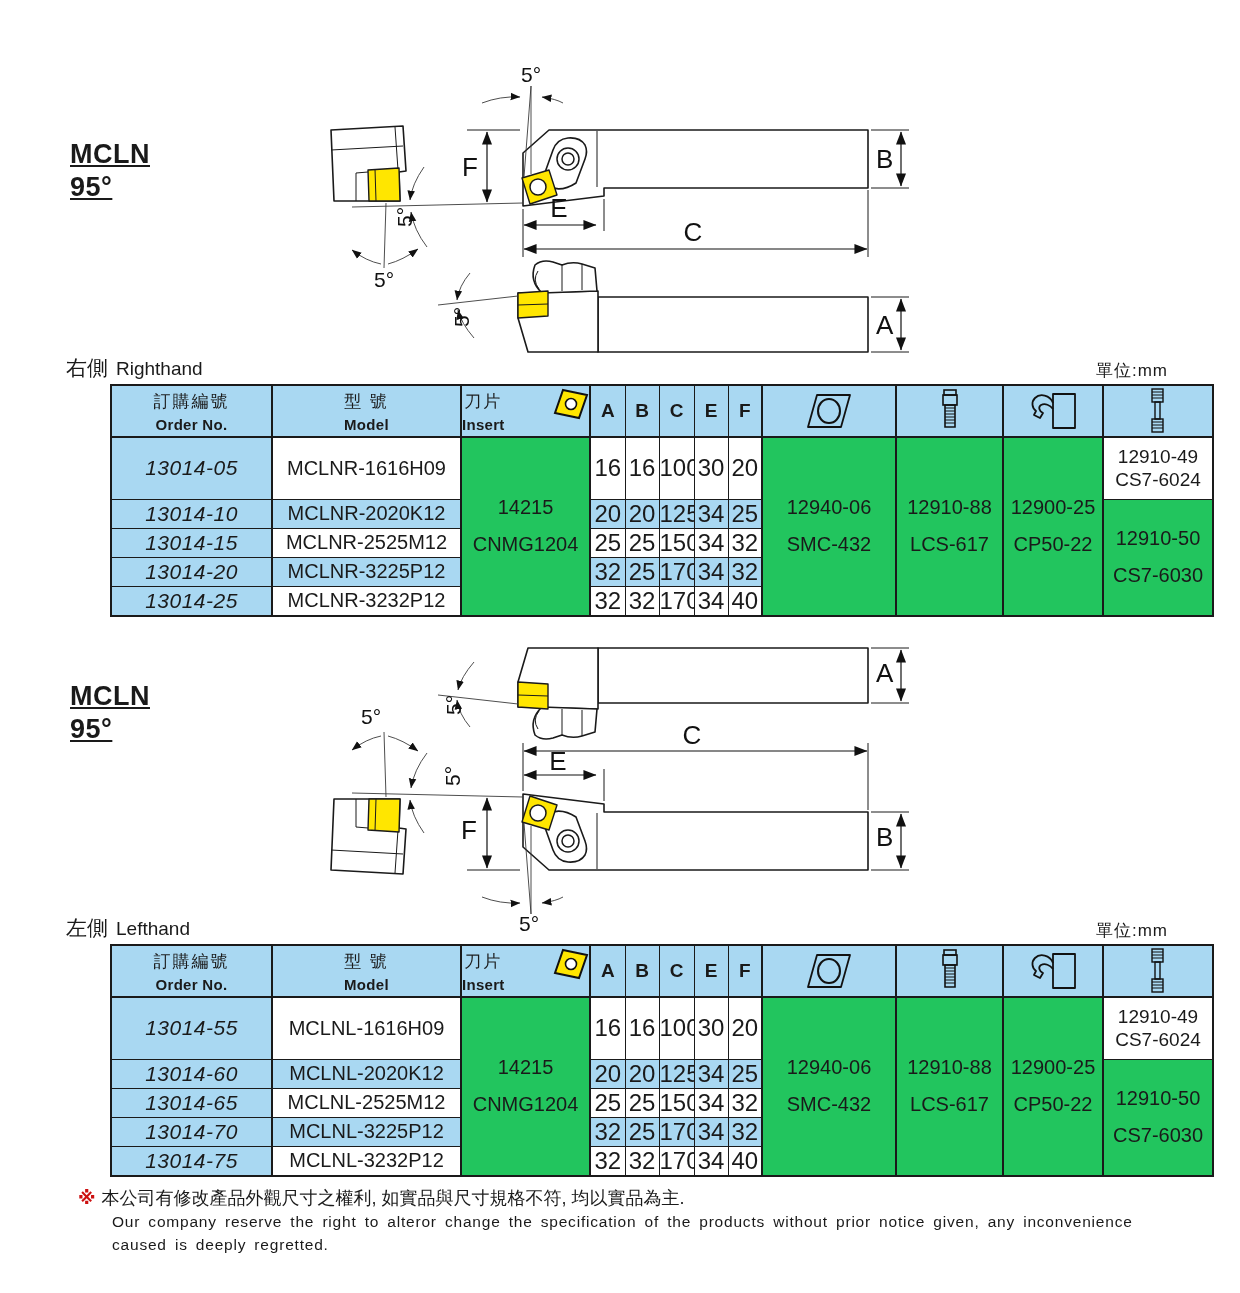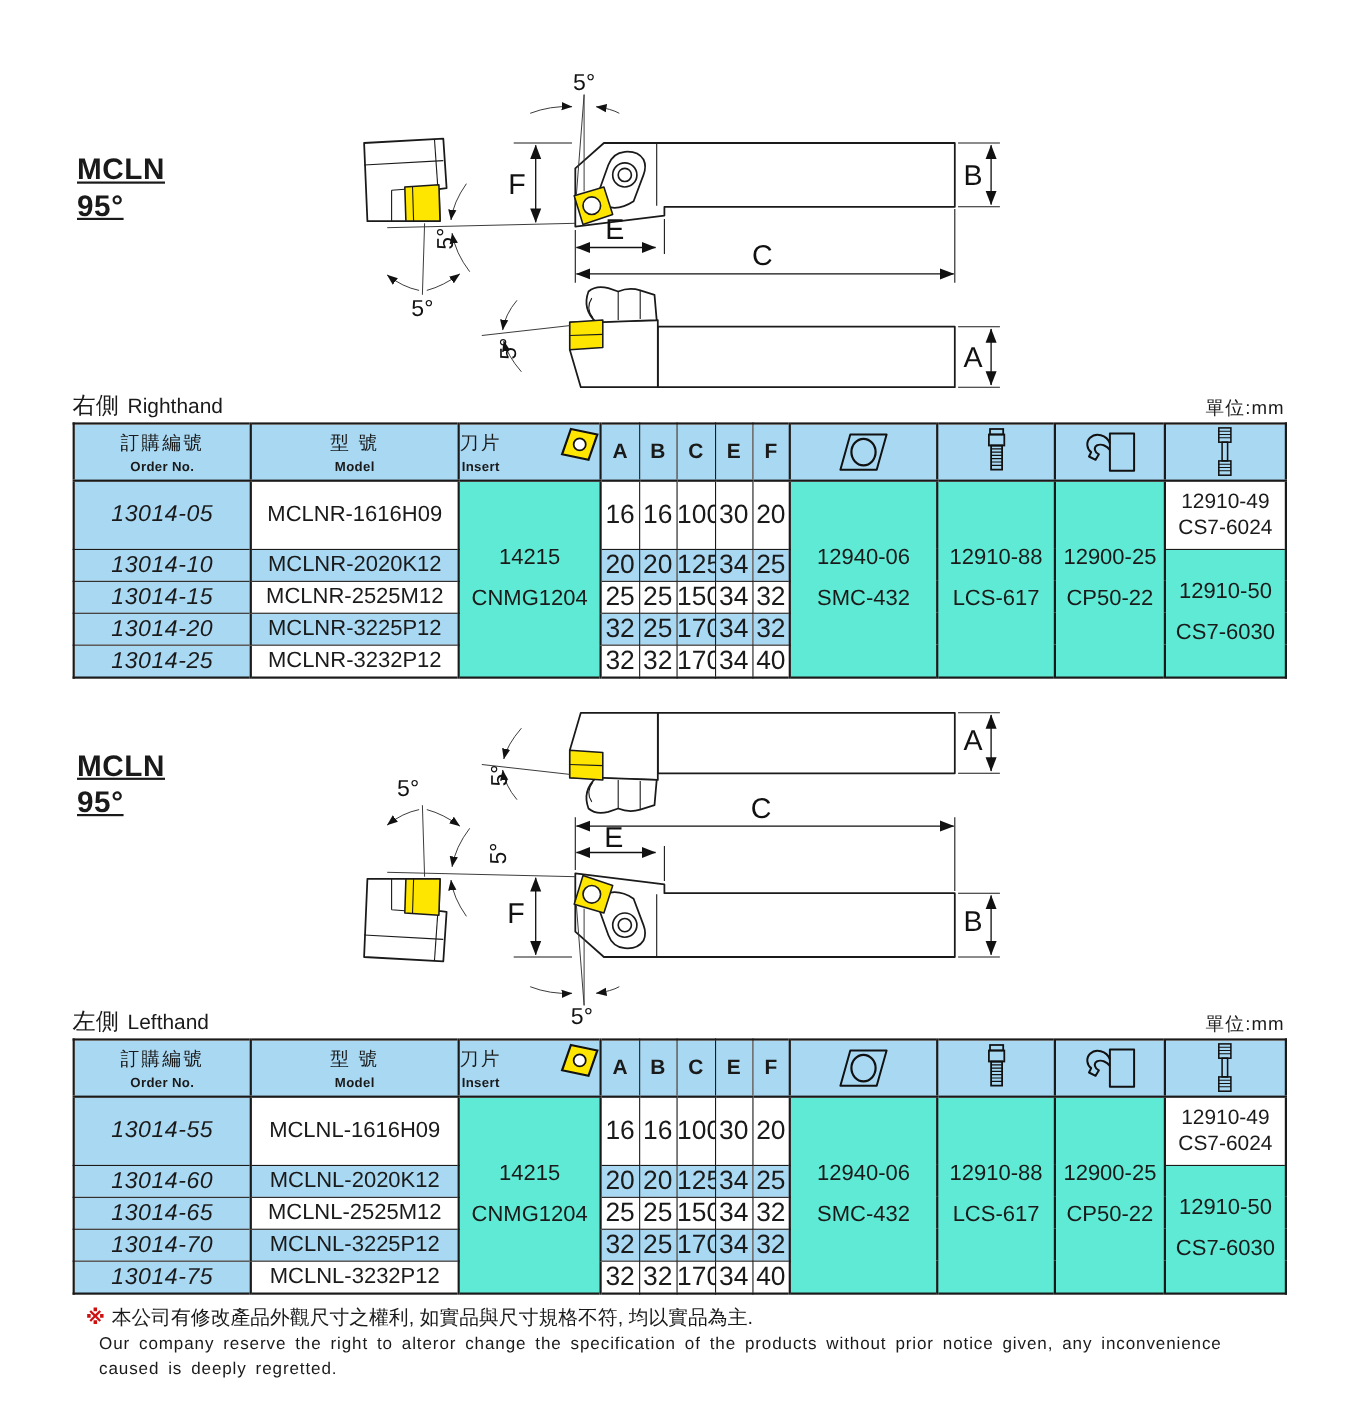--- a/index.html
+++ b/index.html
@@ -15,44 +15,44 @@
   .title-block{position:absolute;left:70px;font-weight:bold;font-size:27px;line-height:33px;letter-spacing:.5px;text-decoration:underline;}
   .diagram{position:absolute;left:0;width:1240px;height:300px;}
 
   .section-row{position:absolute;left:66px;width:1102px;display:flex;justify-content:space-between;align-items:flex-end;gap:28px;}
   .sec-label .zh-big{font-size:21px;}
   .sec-label .en-mid{font-size:19px;margin-left:8px;}
   .unit-label{font-size:17px;letter-spacing:1px;}
 
   table.spec{position:absolute;left:66px;border-collapse:collapse;table-layout:fixed;width:1102px;background:#fff;}
   .spec th,.spec td{border:1px solid var(--ink);padding:0;text-align:center;vertical-align:middle;overflow:hidden;font-weight:normal;}
-  table.spec{border:2px solid var(--ink);}
+  table.spec{border:2px solid var(--ink);margin-left:44px;}
   .spec .gs{border-left-width:2px;}
   .spec tr.hdr th{border-bottom-width:2px;background:var(--blue);}
   .spec tr.hdr{height:52px;}
   .spec tr.r1{height:62px;}
   .spec tr.rs{height:28px;}
   .spec td.order{background:var(--blue);font-style:italic;font-weight:normal;font-size:21px;letter-spacing:.5px;}
   .spec td.model{font-size:20px;}
   .spec td.num{font-size:24px;}
   .spec tr.alt td.model,.spec tr.alt td.num{background:var(--blue);}
   .spec .zh{font-size:17px;letter-spacing:2px;}
-  .spec .en{font-size:12px;font-weight:bold;margin-top:3px;letter-spacing:.3px;}
+  .spec .en{font-size:15px;font-weight:bold;margin-top:3px;letter-spacing:.3px;}
   .spec th.dimh{font-size:19px;font-weight:bold;}
-  .spec td.merge{font-size:20px;background:#5eead4;}
+  .spec td.merge{font-size:20px;background:#22c55e;}
   .spec td.merge .l1{margin-bottom:14px;}
   .spec td.screw1{font-size:19px;line-height:23px;background:#fff;}
   .ins-hd{display:flex;align-items:center;justify-content:space-between;gap:5px;}
   .ins-hd .glyph{margin-top:-14px;}
   .icon-th svg{display:block;margin:0 auto;}
 
   .footnote{position:absolute;left:78px;top:1186px;width:1085px;}
   .fn-zh{font-size:18px;line-height:24px;}
   .fn-marker{color:var(--red);font-weight:bold;margin-right:6px;}
-  .fn-en{font-size:15.5px;line-height:23px;margin-left:12px;letter-spacing:.8px;word-spacing:3px;width:1030px;}
+  .fn-en{font-size:15.5px;line-height:23px;margin-left:34px;letter-spacing:.8px;word-spacing:3px;width:1030px;}
 
   
   .ol{fill:#fff;stroke:var(--ink);stroke-width:1.6;stroke-linejoin:round;}
   .ins{fill:var(--yellow);stroke:var(--ink);stroke-width:1.4;stroke-linejoin:round;}
   .tl{fill:none;stroke:var(--ink);stroke-width:1;}
   .ml{fill:none;stroke:var(--ink);stroke-width:1.5;}
   .mlw{fill:#fff;stroke:var(--ink);stroke-width:1.5;}
   .rl{fill:none;stroke:#3a3a3a;stroke-width:.9;}
   .dim{fill:none;stroke:#111;stroke-width:1.2;}
   text.dlabel{font-family:"Liberation Sans",sans-serif;font-size:26px;fill:#111;}

